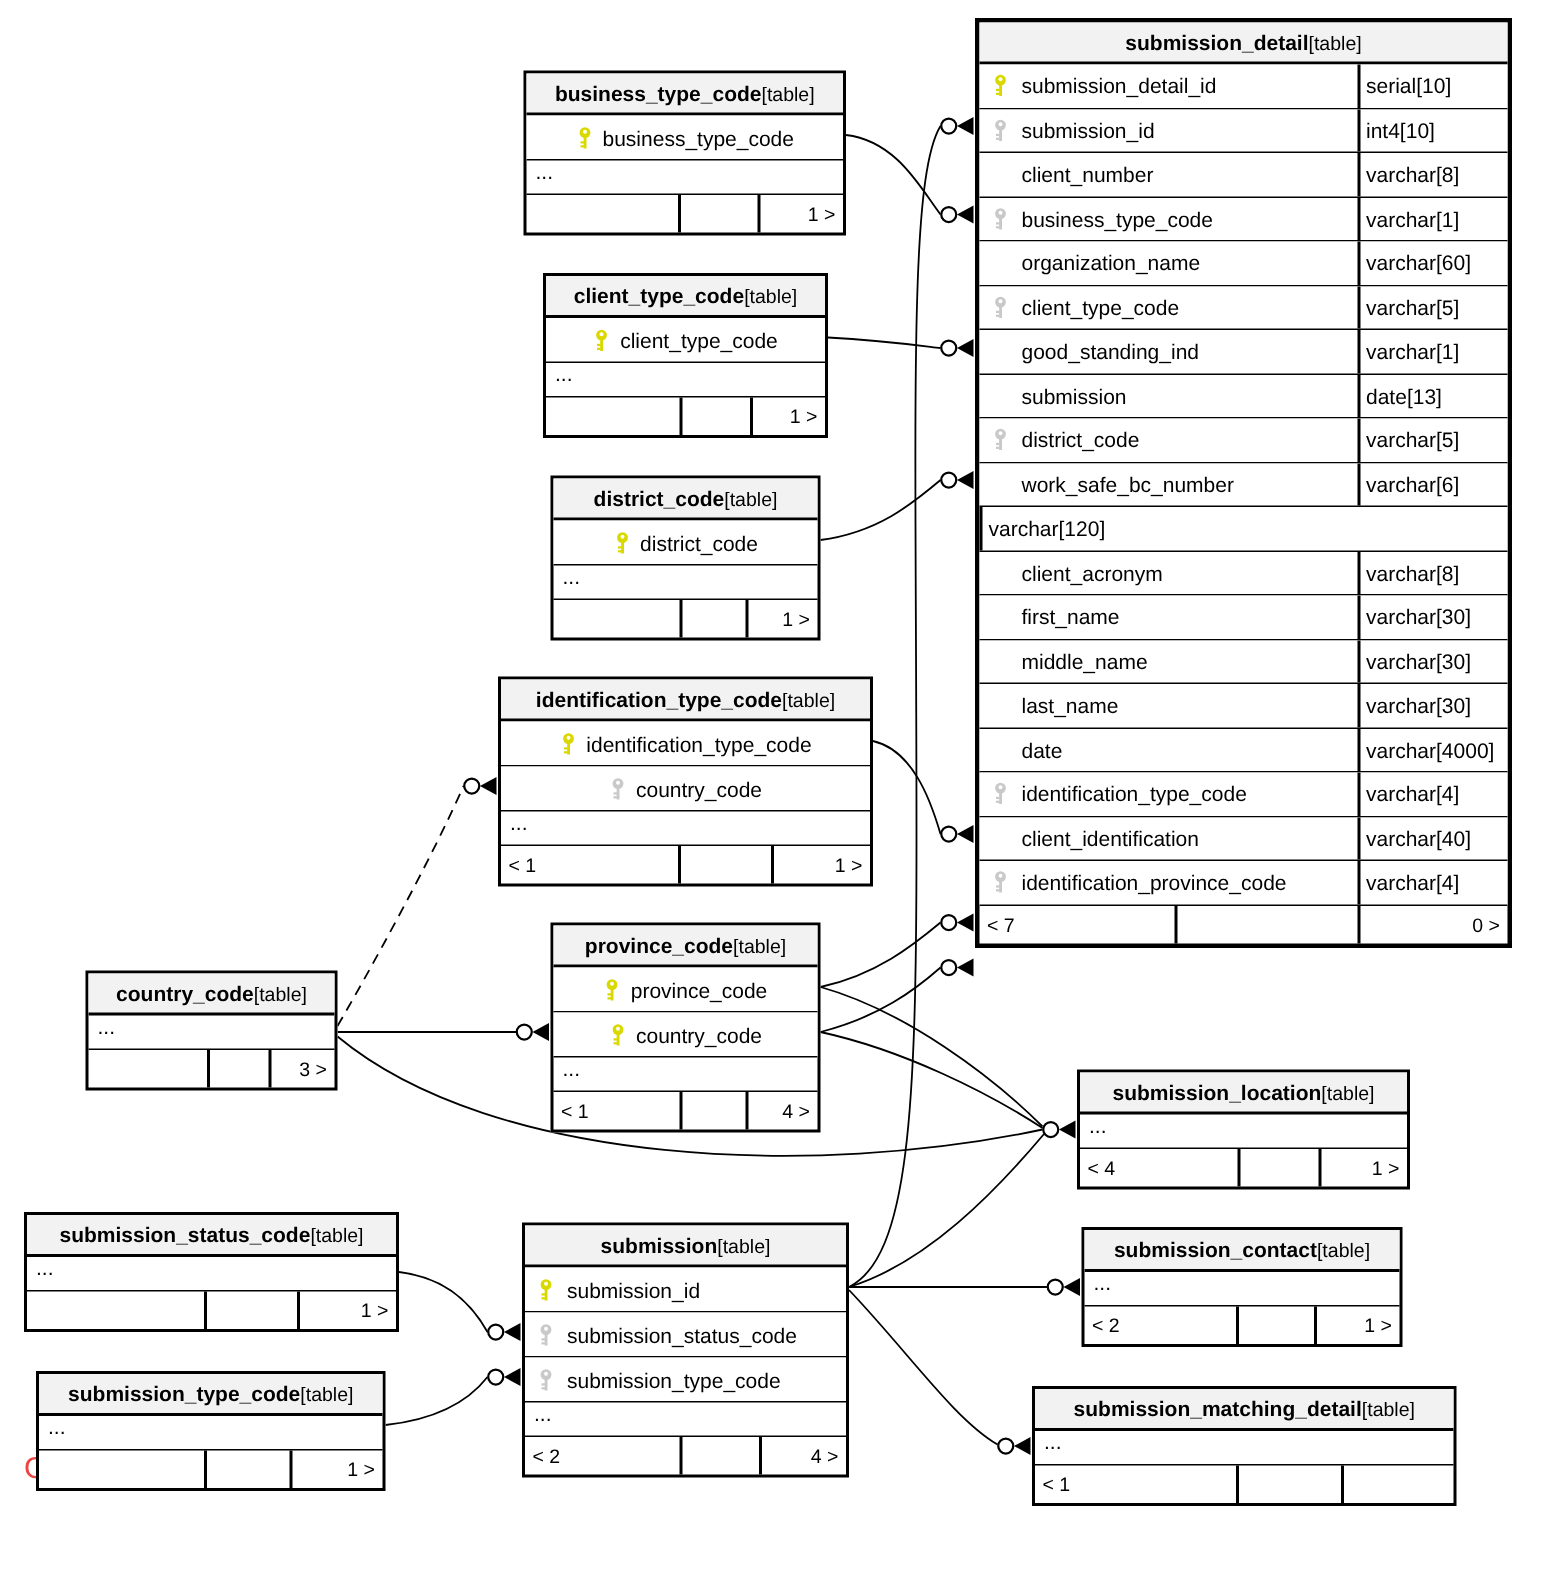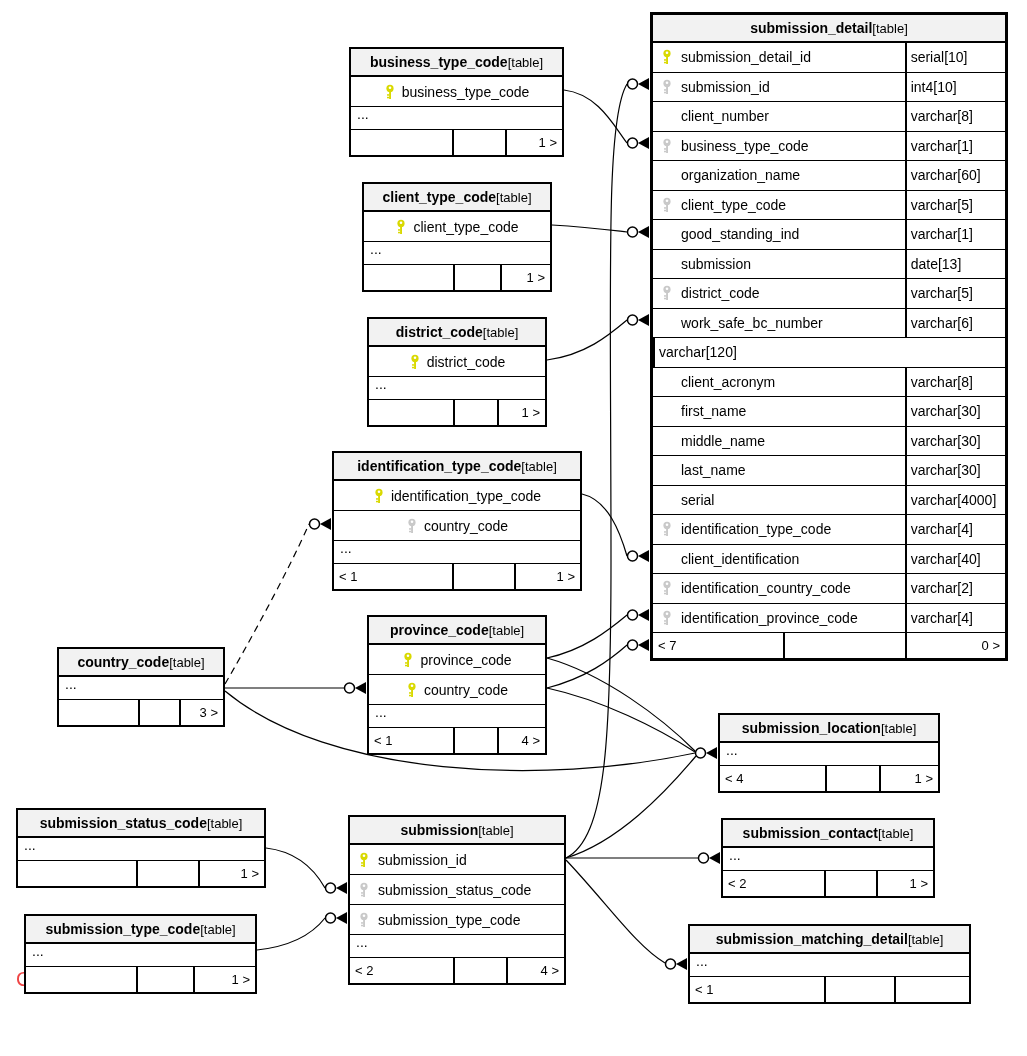--- a/index.html
+++ b/index.html
@@ -269,21 +269,21 @@
       <div class="t-row" style="height: 29.5px;">
         <div class="name-cell left" style="width: 256px;">
           <span class="key-slot"></span>
           <span class="col-name">last_name</span>
         </div>
         <div class="type-cell" style="width: 102px;">varchar[30]</div>
       </div>
       <div class="t-row" style="height: 29.5px;">
         <div class="name-cell left" style="width: 256px;">
           <span class="key-slot"></span>
-          <span class="col-name">serial</span>
+          <span class="col-name">date</span>
         </div>
         <div class="type-cell" style="width: 102px;">varchar[4000]</div>
       </div>
       <div class="t-row" style="height: 29.5px;">
         <div class="name-cell left" style="width: 256px;">
           <span class="key-slot">
             <svg width="12" height="16" viewBox="0 0 12 16">
               <circle cx="6" cy="4.4" r="3.6" fill="#c9c9c9"></circle>
               <circle cx="6" cy="3.8" r="1.3" fill="#fff"></circle>
               <rect x="5.1" y="7.2" width="1.9" height="7.8" fill="#c9c9c9"></rect>
@@ -294,35 +294,20 @@
           <span class="col-name">identification_type_code</span>
         </div>
         <div class="type-cell" style="width: 102px;">varchar[4]</div>
       </div>
       <div class="t-row" style="height: 29.5px;">
         <div class="name-cell left" style="width: 256px;">
           <span class="key-slot"></span>
           <span class="col-name">client_identification</span>
         </div>
         <div class="type-cell" style="width: 102px;">varchar[40]</div>
-      </div>
-      <div class="t-row" style="height: 29.5px;">
-        <div class="name-cell left" style="width: 256px;">
-          <span class="key-slot">
-            <svg width="12" height="16" viewBox="0 0 12 16">
-              <circle cx="6" cy="4.4" r="3.6" fill="#c9c9c9"></circle>
-              <circle cx="6" cy="3.8" r="1.3" fill="#fff"></circle>
-              <rect x="5.1" y="7.2" width="1.9" height="7.8" fill="#c9c9c9"></rect>
-              <rect x="3" y="10.2" width="2.3" height="1.5" fill="#c9c9c9"></rect>
-              <rect x="3" y="12.8" width="2.3" height="1.5" fill="#c9c9c9"></rect>
-            </svg>
-          </span>
-          <span class="col-name">identification_country_code</span>
-        </div>
-        <div class="type-cell" style="width: 102px;">varchar[2]</div>
       </div>
       <div class="t-row" style="height: 29.5px;">
         <div class="name-cell left" style="width: 256px;">
           <span class="key-slot">
             <svg width="12" height="16" viewBox="0 0 12 16">
               <circle cx="6" cy="4.4" r="3.6" fill="#c9c9c9"></circle>
               <circle cx="6" cy="3.8" r="1.3" fill="#fff"></circle>
               <rect x="5.1" y="7.2" width="1.9" height="7.8" fill="#c9c9c9"></rect>
               <rect x="3" y="10.2" width="2.3" height="1.5" fill="#c9c9c9"></rect>
               <rect x="3" y="12.8" width="2.3" height="1.5" fill="#c9c9c9"></rect>

